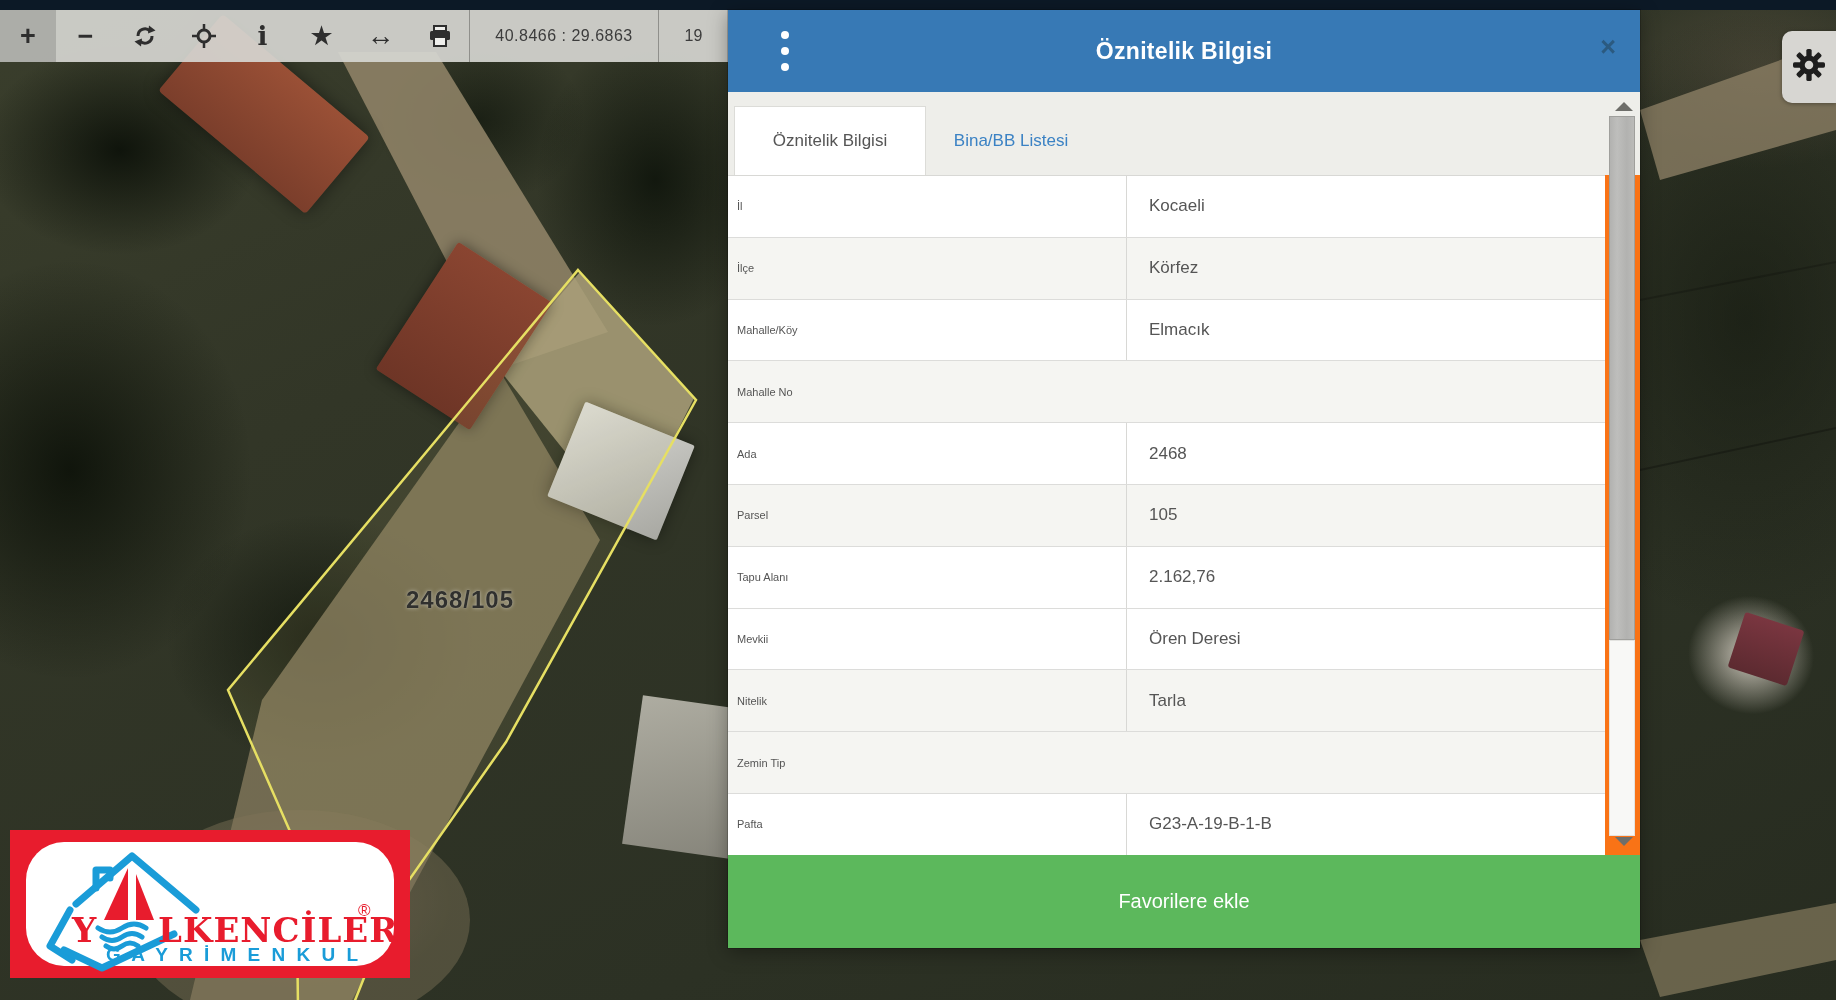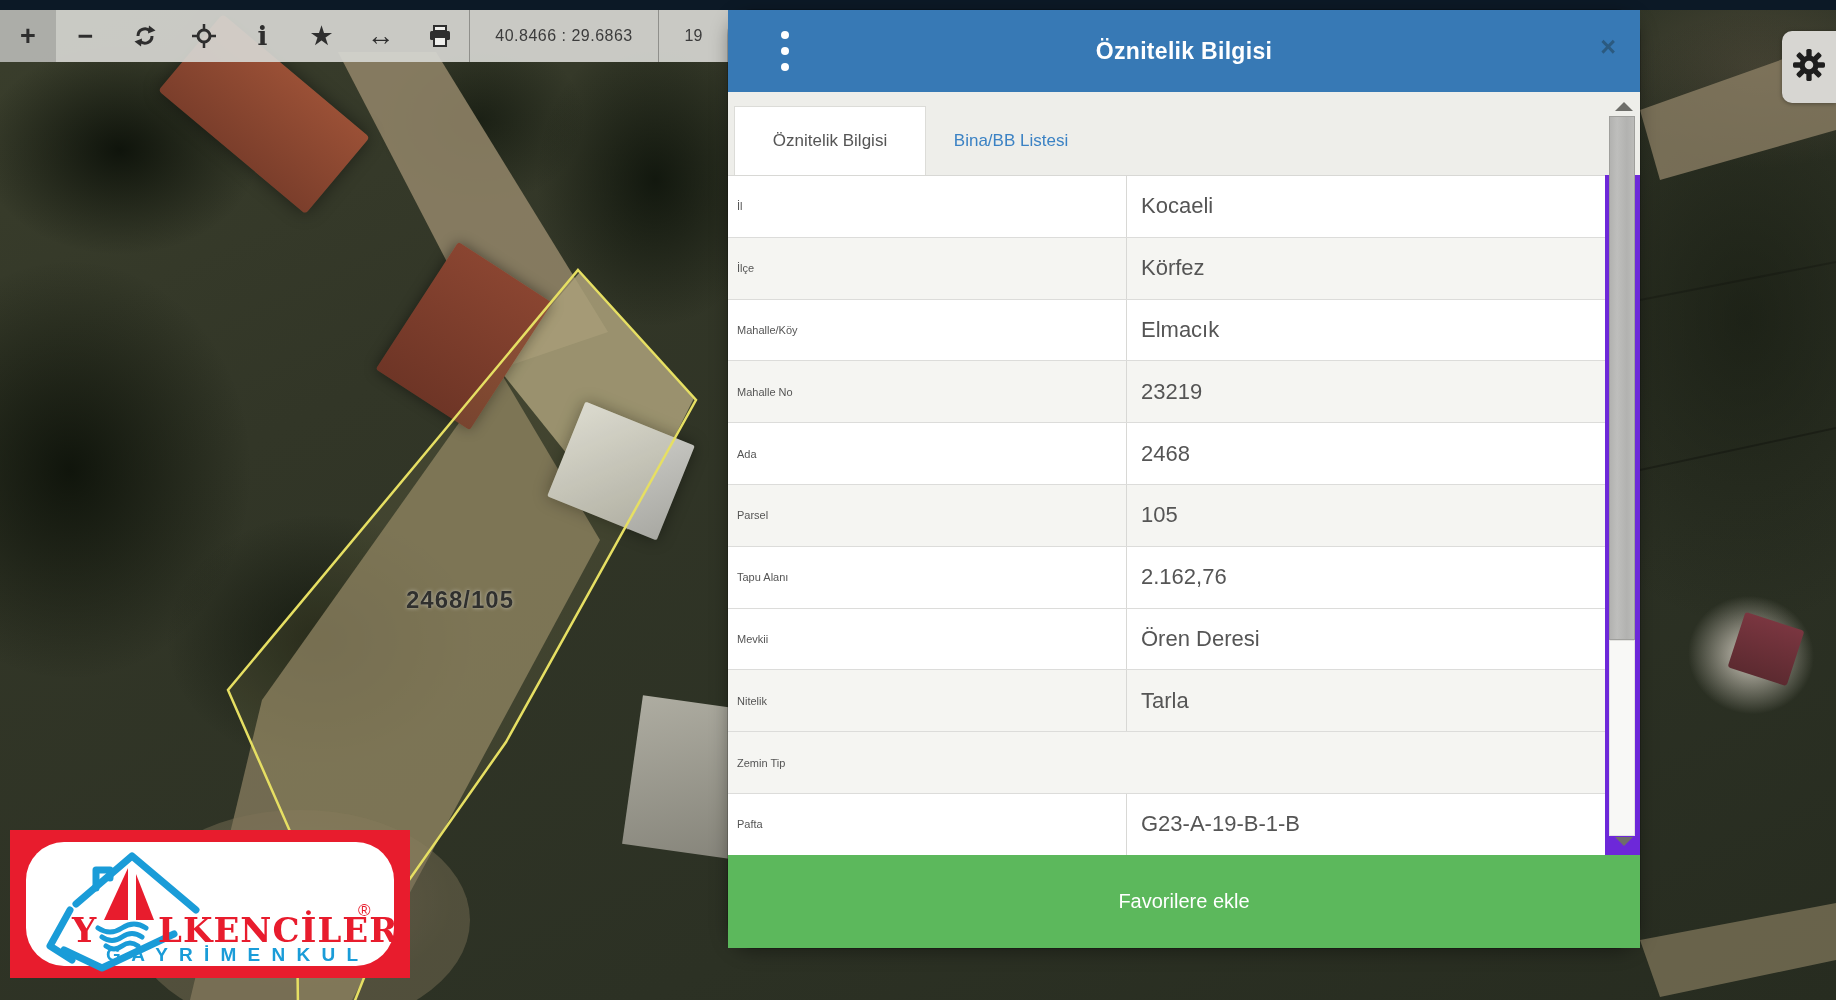--- a/index.html
+++ b/index.html
@@ -60,21 +60,21 @@
   .tb-i { font-family:"DejaVu Serif", serif; font-size:26px; font-weight:bold; }
   .tb-star { font-size:24px; }
   .tb-arrow { font-size:28px; }
 
   .gear-panel { position:absolute; left:1782px; top:31px; width:54px; height:72px; z-index:21;
                 background:#d7d6d2; border-radius:10px 0 0 10px; display:flex; align-items:center;
                 justify-content:center; box-shadow:0 1px 4px rgba(0,0,0,.35); cursor:pointer; }
 
   
   .modal { position:absolute; left:728px; top:10px; width:912px; height:938px; z-index:30;
-           background:#6d28d9; box-shadow:0 0 0 1px rgba(0,0,0,.18), 0 4px 18px rgba(0,0,0,.35);border-radius:25px; }
+           background:#f97316; box-shadow:0 0 0 1px rgba(0,0,0,.18), 0 4px 18px rgba(0,0,0,.35); }
   .modal-header { position:absolute; left:0; top:0; width:912px; height:82px; background:#3779b5;
                   display:flex; align-items:center; }
   .kebab { position:absolute; left:50px; top:21px; width:14px; height:40px; cursor:pointer;
            display:flex; flex-direction:column; justify-content:space-between; align-items:center; }
   .kebab i { width:8px; height:8px; border-radius:50%; background:#fff; }
   .modal-title { width:100%; text-align:center; color:#fff; font-size:23px; font-weight:600;
                  letter-spacing:.3px; }
   .modal-close { position:absolute; right:24px; top:24px; font-size:27px; font-weight:bold;
                  color:#2b5a80; cursor:pointer; line-height:1; }
 
@@ -86,22 +86,22 @@
                 border:1px solid #dcdcd8; border-bottom:none; }
   .tab.inactive { width:170px; color:#3b82c4; }
 
   .attr-table { position:absolute; left:0; top:165px; width:877px; height:680px; overflow:hidden;
                 background:#fff; border-top:1px solid #d8d8d5; }
   .trow { display:flex; width:877px; height:61.8px; background:#fff;
           border-bottom:1px solid #dcdcda; }
   .trow.alt { background:#f5f5f2; }
   .tlabel { width:398px; display:flex; align-items:center; padding-left:9px;
             font-size:11px; color:#555; }
-  .tvalue { flex:1; display:flex; align-items:center; padding-left:14px;
-            font-size:22px; color:#555; border-left:1px solid #d8d8d5; }
+  .tvalue { flex:1; display:flex; align-items:center; padding-left:22px;
+            font-size:17px; color:#555; border-left:1px solid #d8d8d5; }
 
   .fav-btn { position:absolute; left:0; top:845px; width:912px; height:93px; background:#5cb85c;
              color:#fff; font-size:20px; display:flex; align-items:center; justify-content:center;
              cursor:pointer; }
 
   
   .sb-up { position:absolute; left:887px; top:92px; width:0; height:0; cursor:pointer;
            border-left:9px solid transparent; border-right:9px solid transparent;
            border-bottom:9px solid #6e6e6a; }
   .sb-track-low { position:absolute; left:881px; top:630px; width:26px; height:196px;
@@ -233,21 +233,20 @@
         <div class="trow alt">
         <div class="tlabel">İlçe</div>
         <div class="tvalue">Körfez</div>
       </div>
         <div class="trow">
         <div class="tlabel">Mahalle/Köy</div>
         <div class="tvalue">Elmacık</div>
       </div>
         <div class="trow alt">
         <div class="tlabel">Mahalle No</div>
-        <div class="tvalue">23219</div>
       </div>
         <div class="trow">
         <div class="tlabel">Ada</div>
         <div class="tvalue">2468</div>
       </div>
         <div class="trow alt">
         <div class="tlabel">Parsel</div>
         <div class="tvalue">105</div>
       </div>
         <div class="trow">

